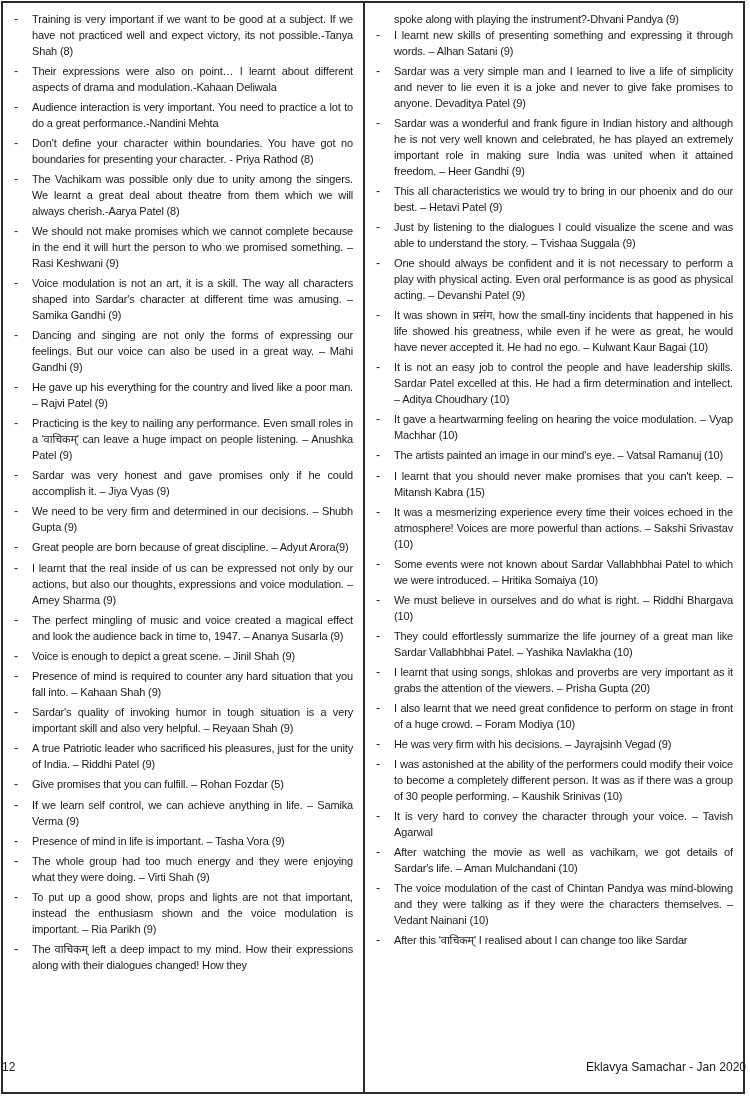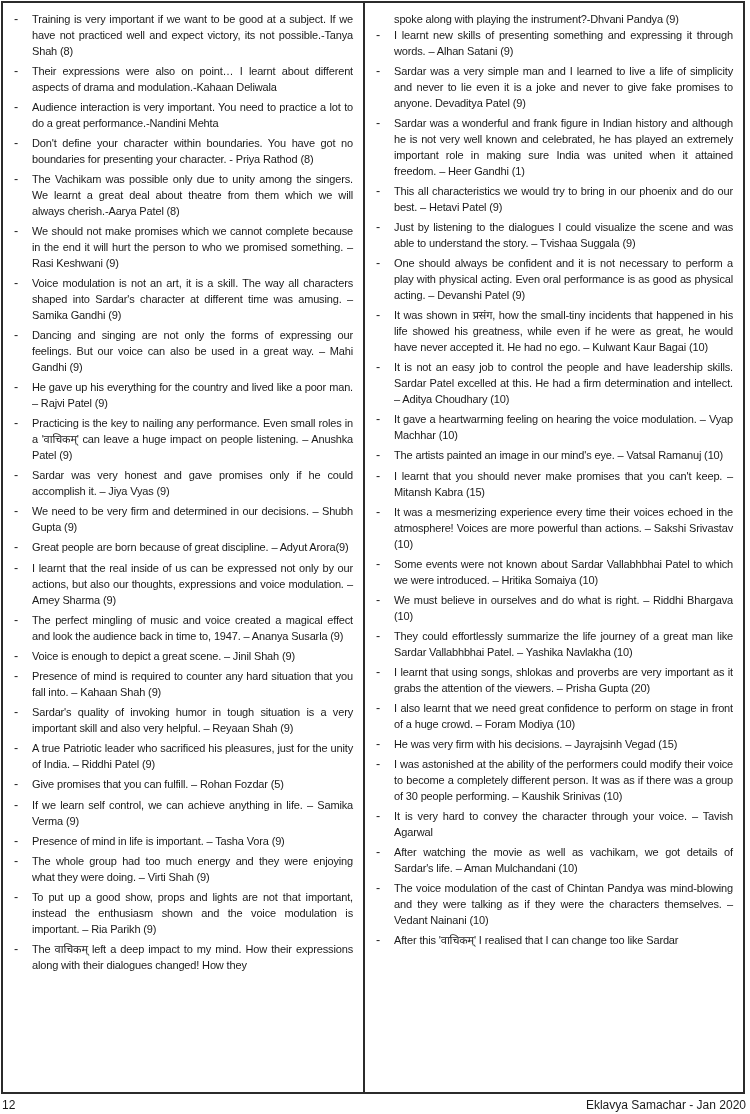--- a/index.html
+++ b/index.html
@@ -7,21 +7,21 @@
          font-family: "Liberation Sans", "DejaVu Sans", sans-serif; color: #1a1a1a; }
   .frame { position: absolute; left: 1px; top: 1px; width: 744px; height: 1093px;
            border: 2px solid #2b2b2b; box-sizing: border-box; display: flex; }
   .col { box-sizing: border-box; height: 100%; padding: 8px 10px 0 8px; overflow: hidden; }
   .col-left { width: 363px; border-right: 2px solid #2b2b2b; }
   .col-right { width: 379px; padding-left: 8px; padding-right: 10px; }
   .item { display: flex; margin-bottom: 4px; }
   .dash { width: 21px; flex: 0 0 21px; font-size: 12.5px; line-height: 16.6px; padding-left: 3px; box-sizing: border-box; }
   .text { flex: 1; font-size: 11px; line-height: 16px; text-align: justify; letter-spacing: -0.15px; }
   .cont { padding-left: 21px; }
-  .footer { position: absolute; top: 1097px; left: 0; width: 750px; height: 17px;
+  .footer { position: absolute; top: 1059px; left: 0; width: 750px; height: 17px;
             font-size: 12px; line-height: 17px; }
   .page-num { position: absolute; left: 2px; top: 0; }
   .pub { position: absolute; right: 4px; top: 0; }
 </style>
 </head>
 <body>
 
 <div class="frame">
   <div class="col col-left" id="col-left">
       <div class="item">
@@ -130,21 +130,21 @@
   <div class="item">
         <span class="dash">-</span>
         <span class="text">I learnt new skills of presenting something and expressing it through words. – Alhan Satani (9)</span>
       </div>
       <div class="item">
         <span class="dash">-</span>
         <span class="text">Sardar was a very simple man and I learned to live a life of simplicity and never to lie even it is a joke and never to give fake promises to anyone. Devaditya Patel (9)</span>
       </div>
       <div class="item">
         <span class="dash">-</span>
-        <span class="text">Sardar was a wonderful and frank figure in Indian history and although he is not very well known and celebrated, he has played an extremely important role in making sure India was united when it attained freedom. – Heer Gandhi (1)</span>
+        <span class="text">Sardar was a wonderful and frank figure in Indian history and although he is not very well known and celebrated, he has played an extremely important role in making sure India was united when it attained freedom. – Heer Gandhi (9)</span>
       </div>
       <div class="item">
         <span class="dash">-</span>
         <span class="text">This all characteristics we would try to bring in our phoenix and do our best. – Hetavi Patel (9)</span>
       </div>
       <div class="item">
         <span class="dash">-</span>
         <span class="text">Just by listening to the dialogues I could visualize the scene and was able to understand the story. – Tvishaa Suggala (9)</span>
       </div>
       <div class="item">
@@ -190,41 +190,41 @@
       <div class="item">
         <span class="dash">-</span>
         <span class="text">I learnt that using songs, shlokas and proverbs are very important as it grabs the attention of the viewers. – Prisha Gupta (20)</span>
       </div>
       <div class="item">
         <span class="dash">-</span>
         <span class="text">I also learnt that we need great confidence to perform on stage in front of a huge crowd. – Foram Modiya (10)</span>
       </div>
       <div class="item">
         <span class="dash">-</span>
-        <span class="text">He was very firm with his decisions. – Jayrajsinh Vegad (15)</span>
+        <span class="text">He was very firm with his decisions. – Jayrajsinh Vegad (9)</span>
       </div>
       <div class="item">
         <span class="dash">-</span>
         <span class="text">I was astonished at the ability of the performers could modify their voice to become a completely different person. It was as if there was a group of 30 people performing. – Kaushik Srinivas (10)</span>
       </div>
       <div class="item">
         <span class="dash">-</span>
         <span class="text">It is very hard to convey the character through your voice. – Tavish Agarwal</span>
       </div>
       <div class="item">
         <span class="dash">-</span>
         <span class="text">After watching the movie as well as vachikam, we got details of Sardar's life. – Aman Mulchandani (10)</span>
       </div>
       <div class="item">
         <span class="dash">-</span>
         <span class="text">The voice modulation of the cast of Chintan Pandya was mind-blowing and they were talking as if they were the characters themselves. – Vedant Nainani (10)</span>
       </div>
       <div class="item">
         <span class="dash">-</span>
-        <span class="text">After this 'वाचिकम्' I realised that I can change too like Sardar</span>
+        <span class="text">After this 'वाचिकम्' I realised about I can change too like Sardar</span>
       </div>
     </div>
 </div>
 
 <div class="footer">
   <span class="page-num">12</span>
   <span class="pub">Eklavya Samachar - Jan 2020</span>
 </div>
 
 </body></html>

